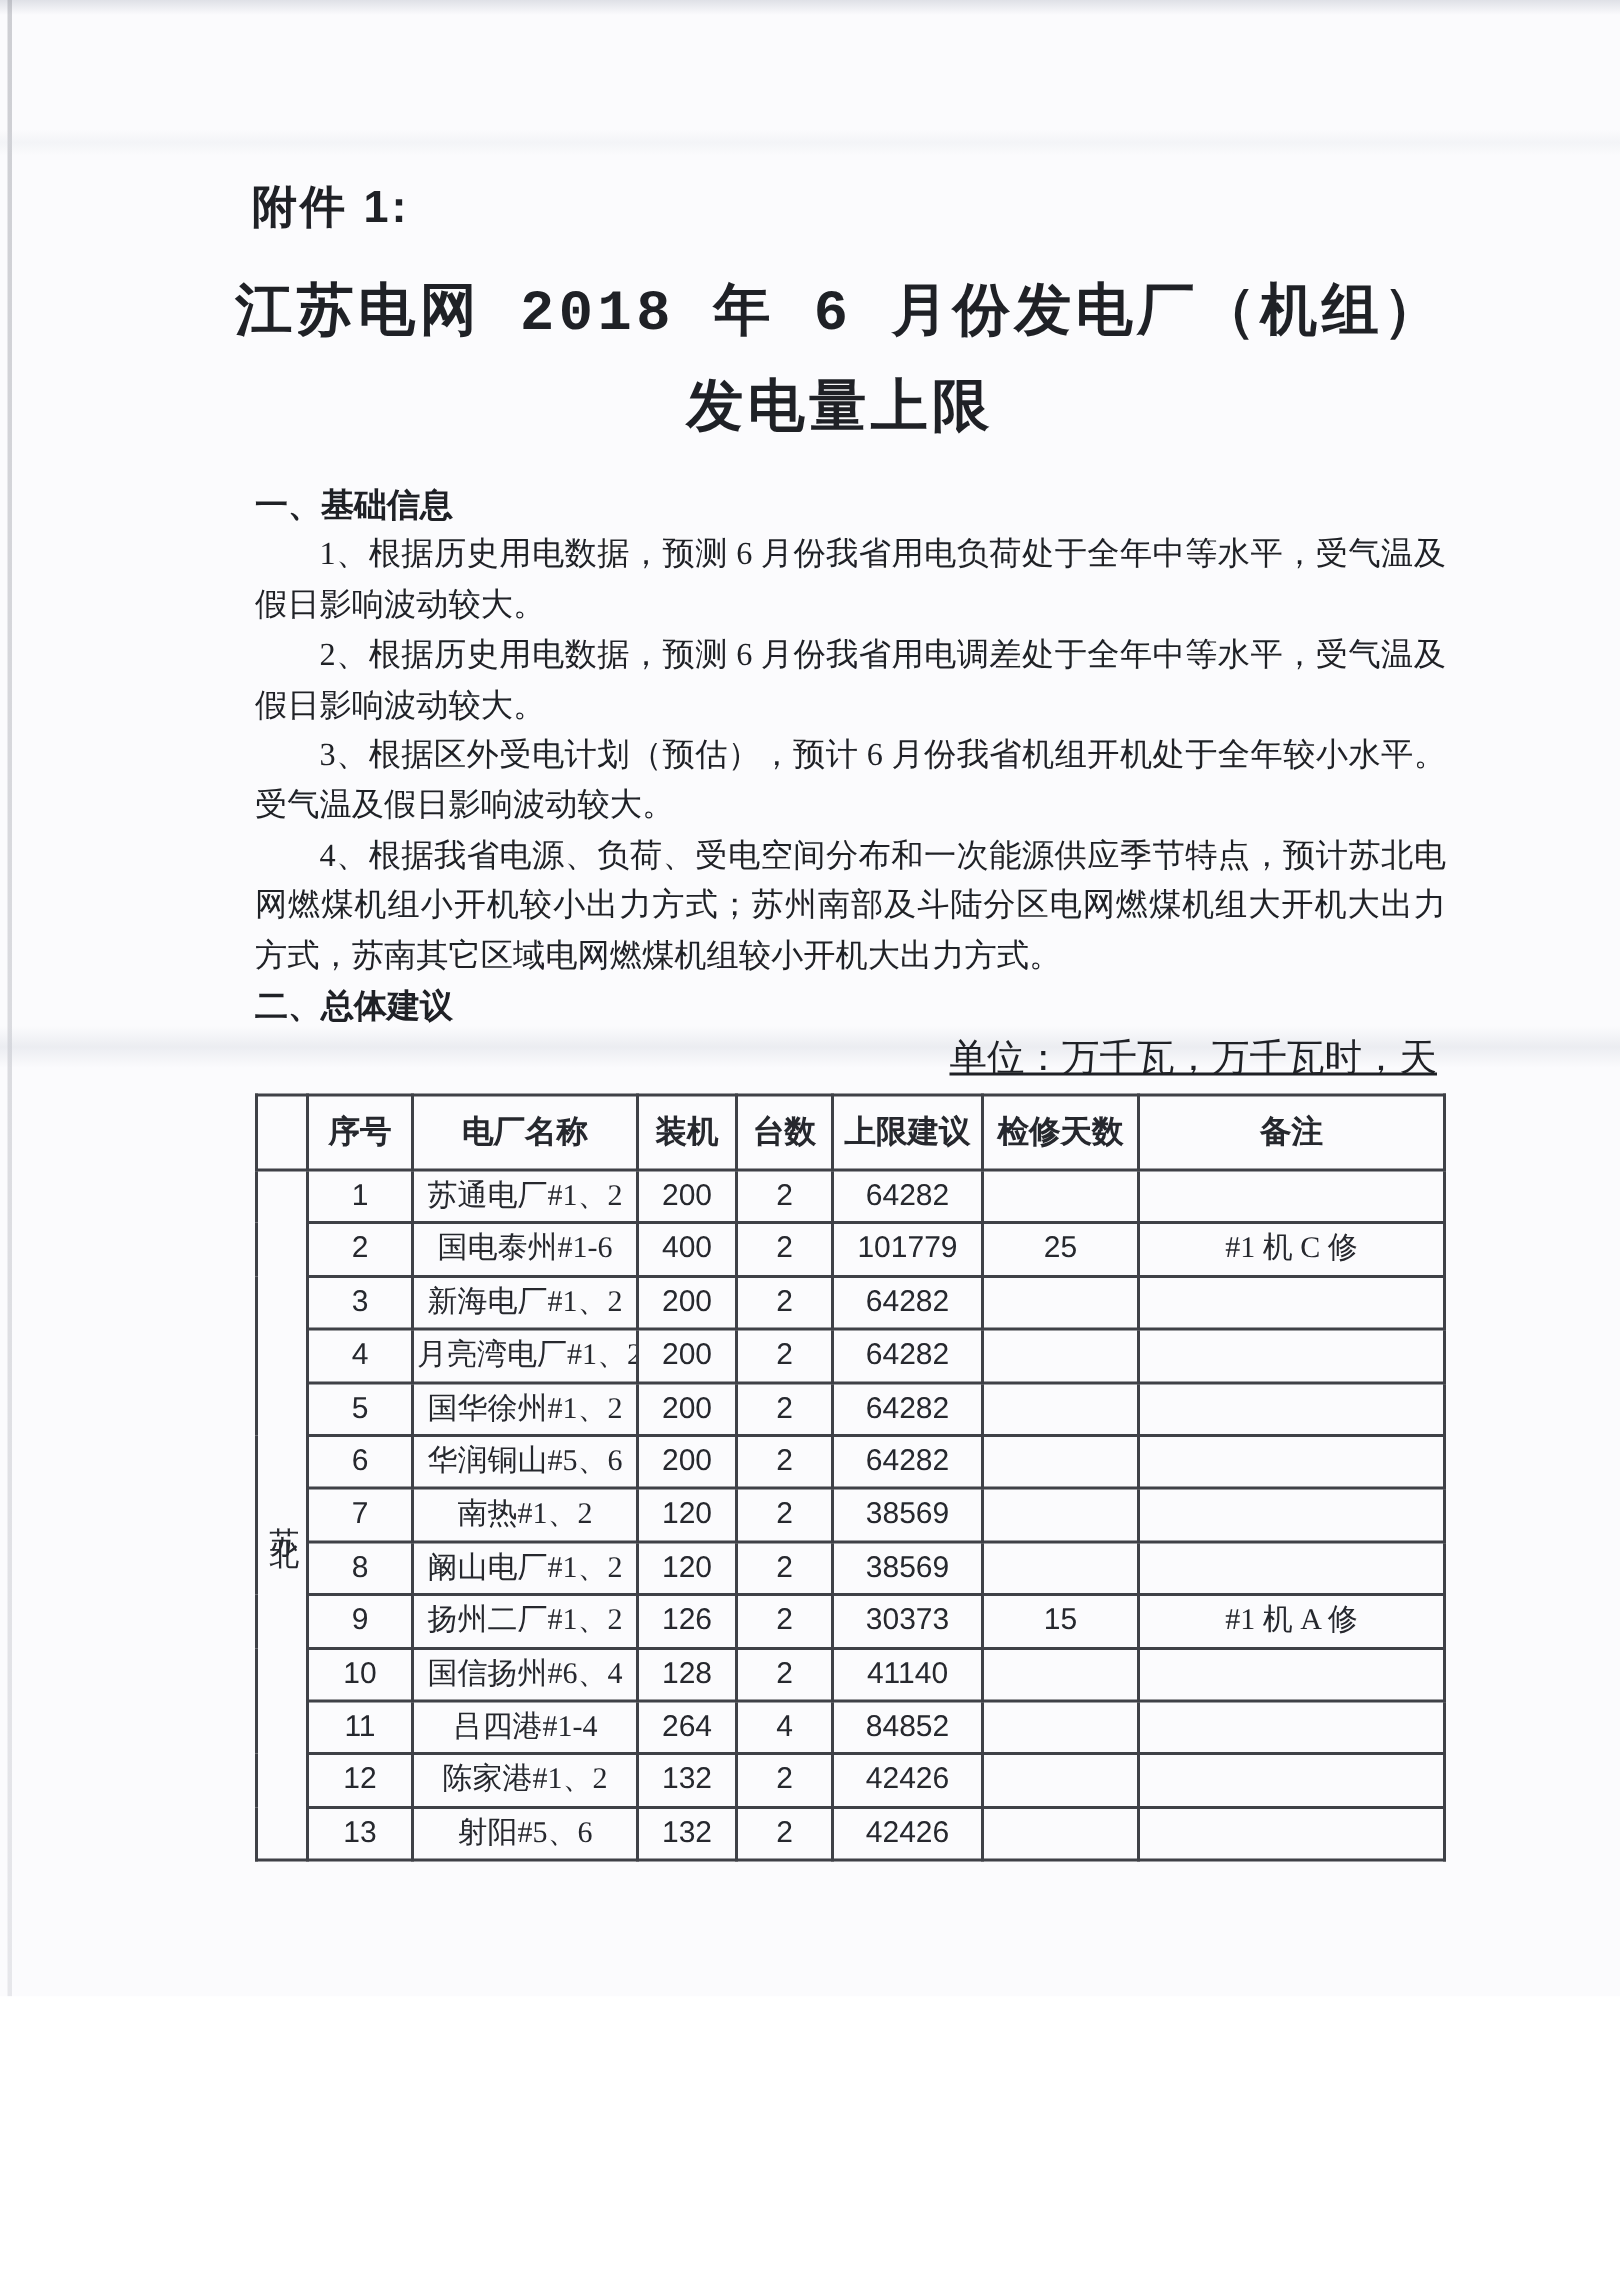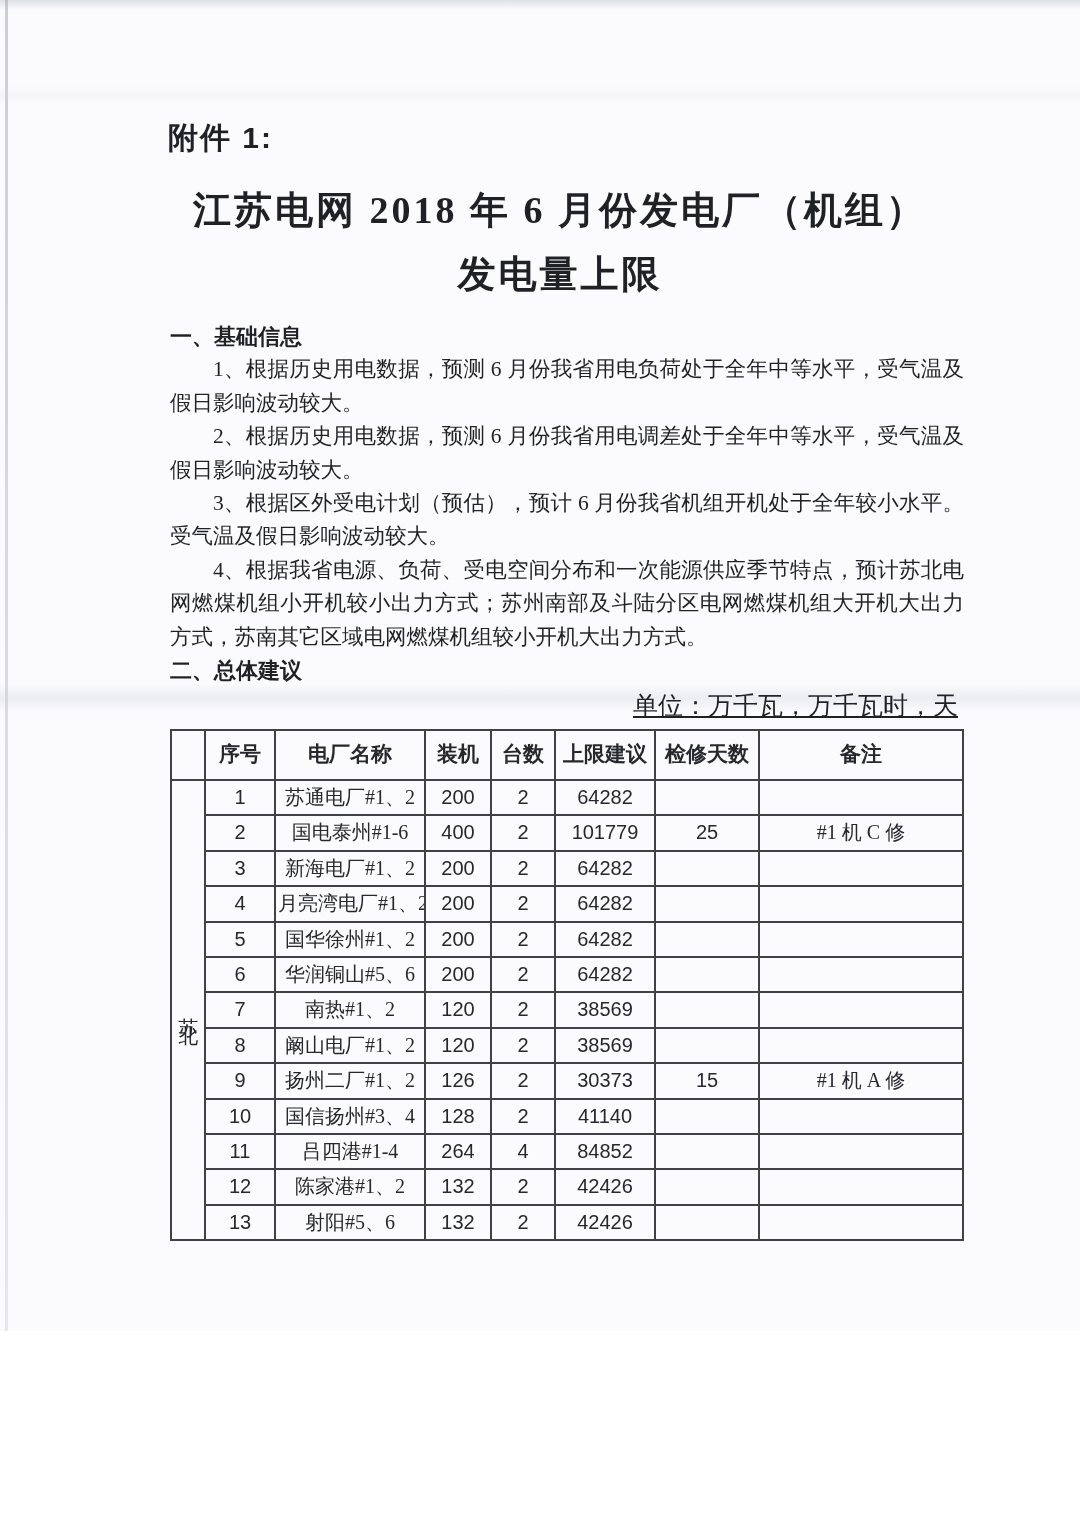--- a/index.html
+++ b/index.html
@@ -34,21 +34,21 @@
 
   .attachment-label{
     position:absolute; left:168px; top:118px;
     font-family:"Liberation Sans","DejaVu Sans",sans-serif;
     font-weight:bold; font-size:30px; letter-spacing:2px;
   }
 
   .doc-title{
     position:absolute; left:150px; top:178px; width:820px;
     text-align:center;
-    font-family:Liberation Serif, serif;
+    font-family:Liberation Mono, monospace;
     font-weight:bold; font-size:38px; line-height:64px;
     letter-spacing:3px;
   }
 
   .body-text{
     position:absolute; left:170px; top:320px; width:794px;
     font-size:21.5px; line-height:33.4px;
     text-align:justify;
   }
   .para{ text-indent:2em; }
@@ -237,21 +237,21 @@
             <td class="num">9</td>
             <td>扬州二厂#1、2</td>
             <td class="num">126</td>
             <td class="num">2</td>
             <td class="num">30373</td>
             <td class="num">15</td>
             <td>#1 机 A 修</td>
           </tr>
           <tr>
             <td class="num">10</td>
-            <td>国信扬州#3、4</td>
+            <td>国信扬州#6、4</td>
             <td class="num">128</td>
             <td class="num">2</td>
             <td class="num">41140</td>
             <td class="num"></td>
             <td></td>
           </tr>
           <tr>
             <td class="num">11</td>
             <td>吕四港#1-4</td>
             <td class="num">264</td>

